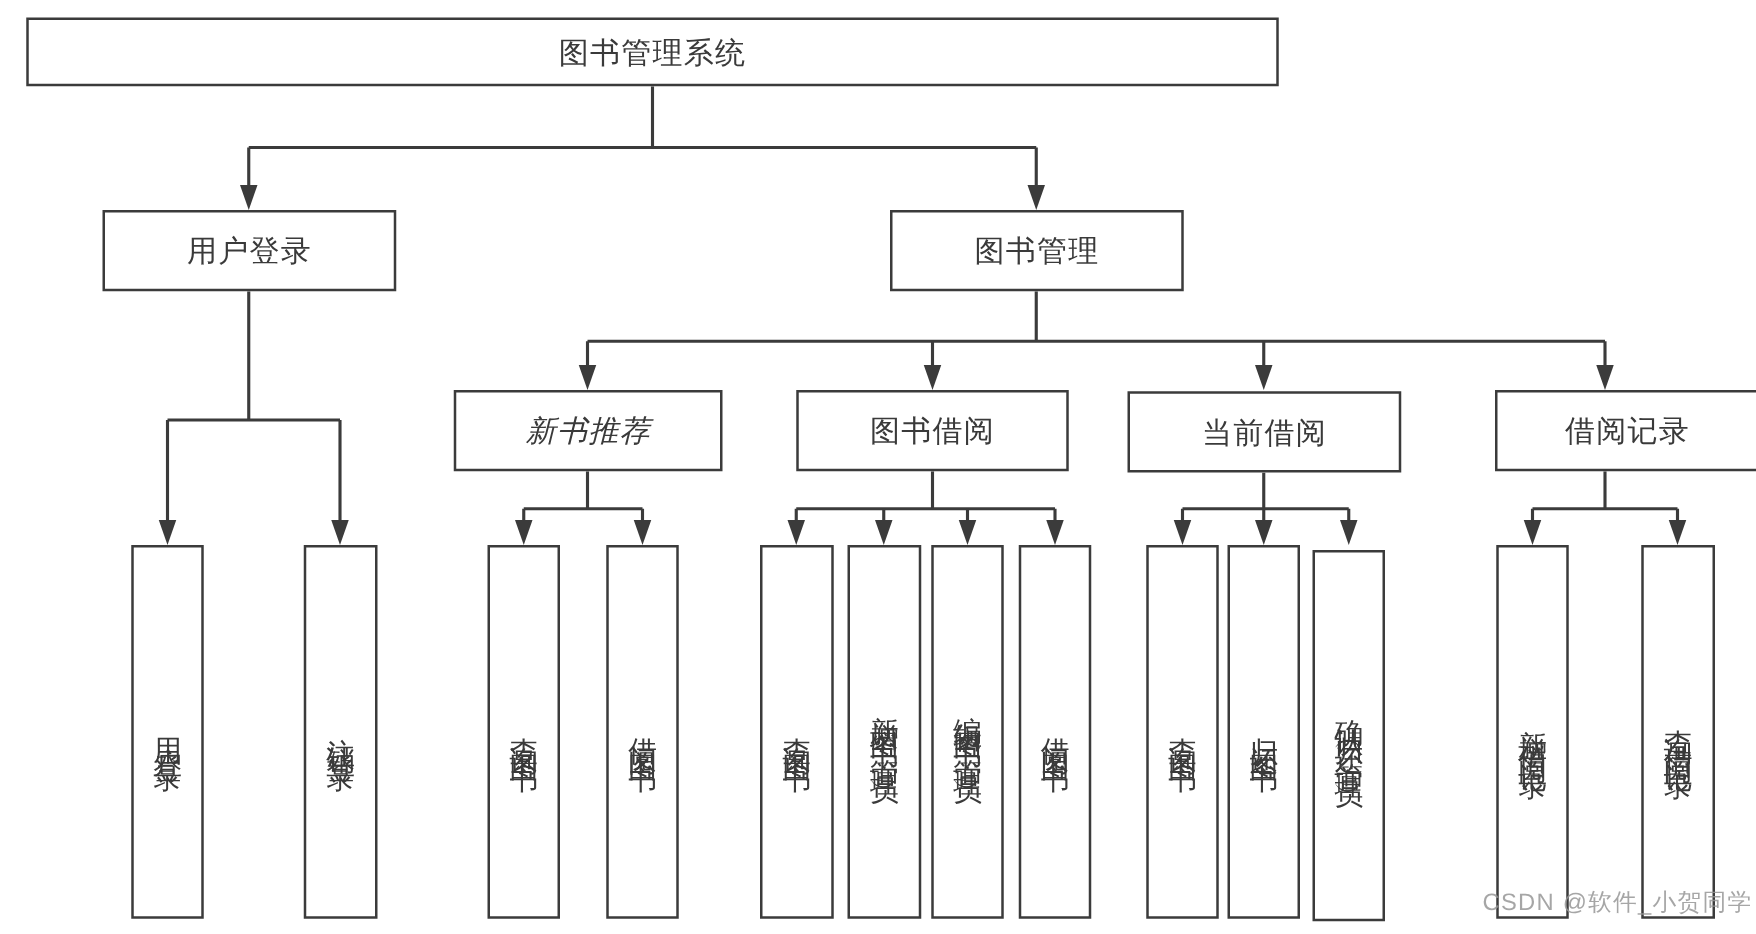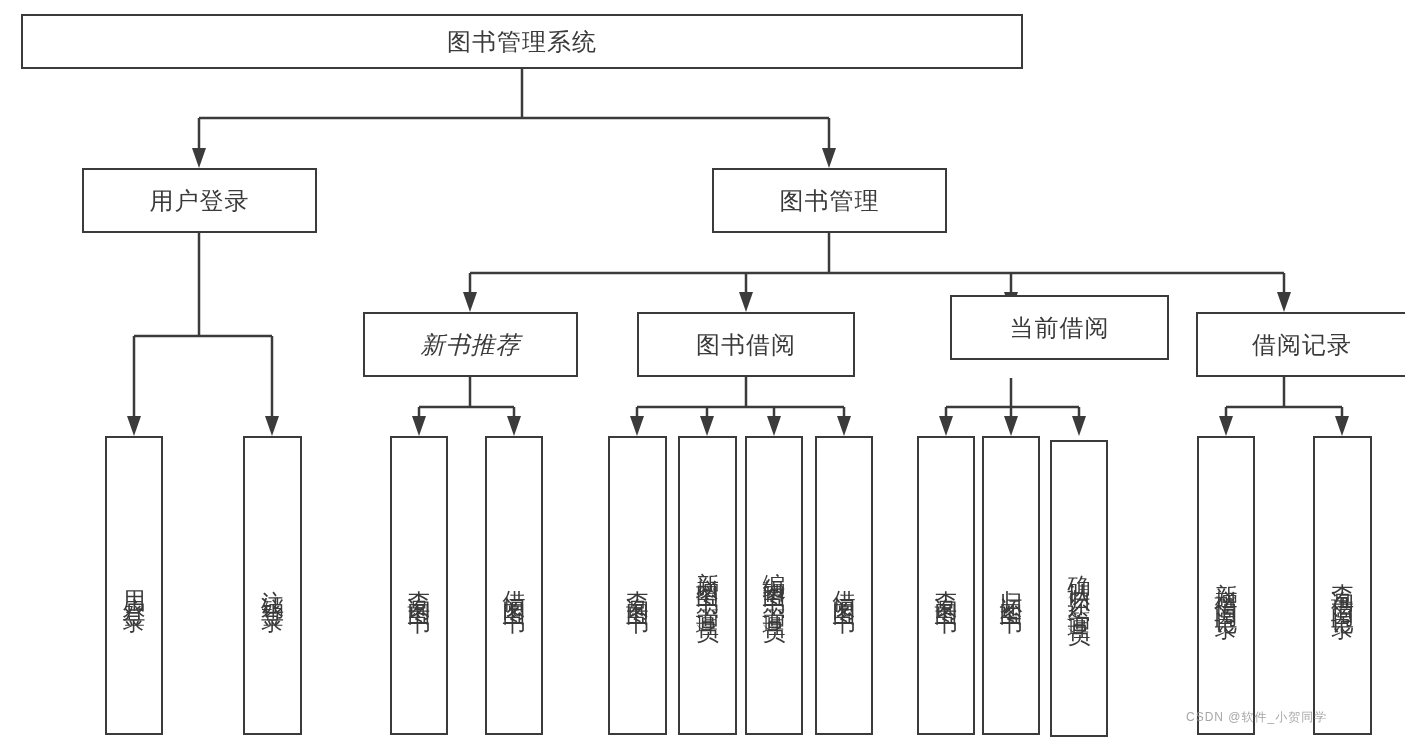--- a/index.html
+++ b/index.html
@@ -32,21 +32,21 @@
     text-orientation: mixed;
     font-size: 23px;
     letter-spacing: 7px;
     line-height: 1;
     white-space: nowrap;
   }
   .watermark {
     position: absolute;
     left: 1186px;
     top: 709px;
-    font-size: 12px;
+    font-size: 19px;
     letter-spacing: 1px;
     color: rgba(150, 150, 150, 0.85);
     white-space: nowrap;
     z-index: 5;
   }
 </style>
 </head>
 <body>
 
 <div class="canvas">
@@ -127,21 +127,21 @@
   <div class="node h-node" style="left:712px; top:168px; width:235px; height:65px;">
     <span>图书管理</span>
   </div>
 
   <div class="node h-node" style="left:363px; top:312px; width:215px; height:65px;font-style:italic;">
     <span>新书推荐</span>
   </div>
   <div class="node h-node" style="left:637px; top:312px; width:218px; height:65px;">
     <span>图书借阅</span>
   </div>
-  <div class="node h-node" style="left:902px; top:295px; width:219px; height:65px;margin-left:48px;">
+  <div class="node h-node" style="left:902px; top:313px; width:219px; height:65px;">
     <span>当前借阅</span>
   </div>
   <div class="node h-node" style="left:1178px; top:312px; width:212px; height:65px;margin-left:18px;">
     <span>借阅记录</span>
   </div>
 
   <div class="node v-node" style="left:105px; top:436px; width:58px; height:299px;">
     <span class="vtext">用户登录</span>
   </div>
   <div class="node v-node" style="left:243px; top:436px; width:59px; height:299px;">

